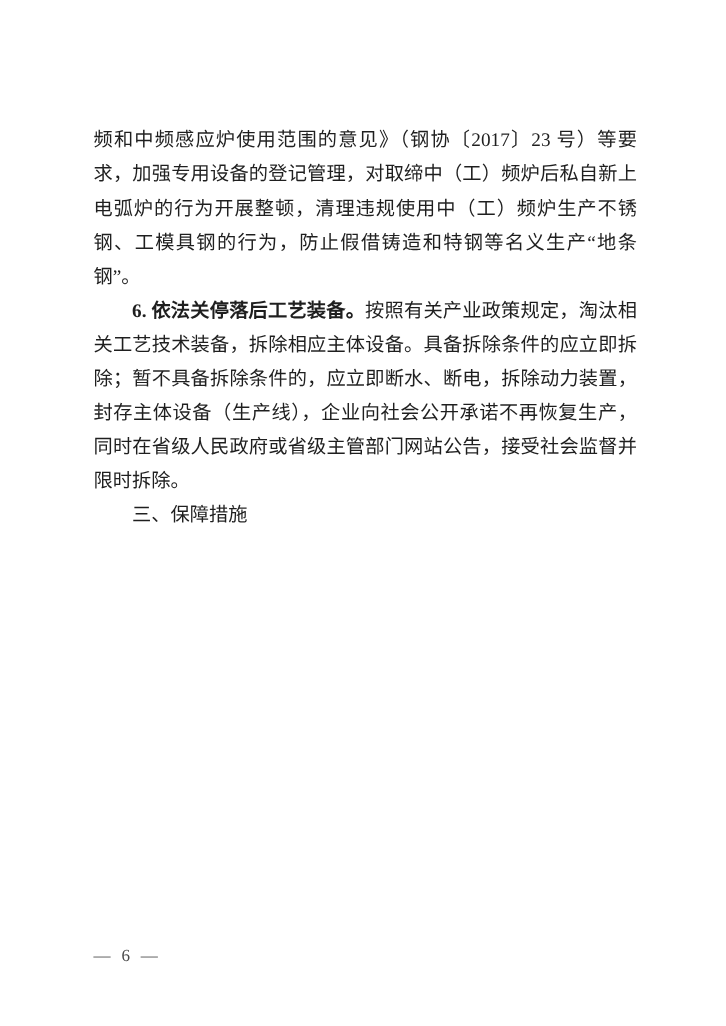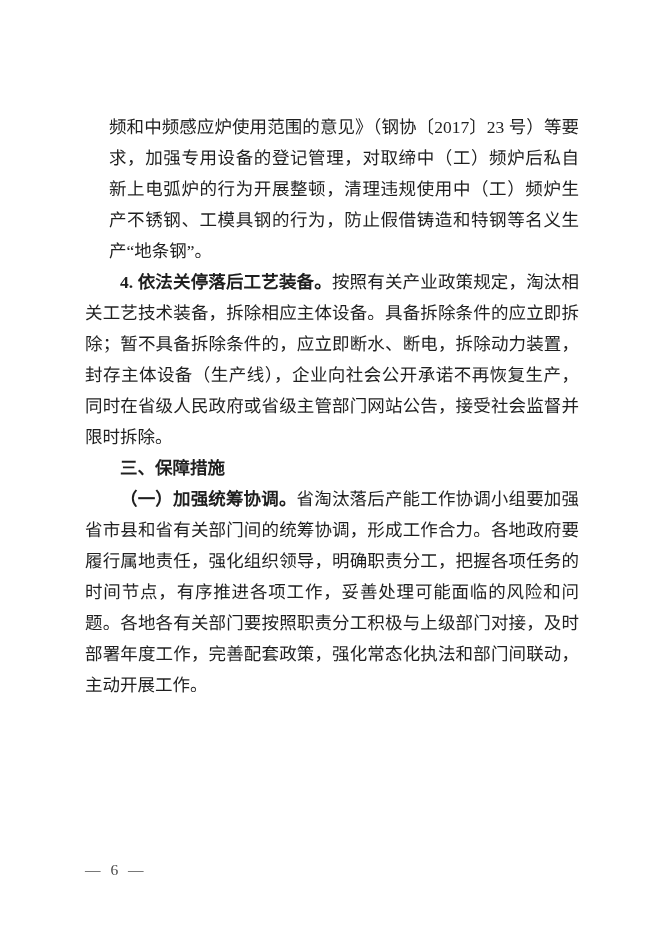--- a/index.html
+++ b/index.html
@@ -27,31 +27,30 @@
     text-justify: inter-character;
     text-align-last: left;
   }
   p.para {
     margin: 0;
     padding: 0;
     text-indent: 2em;
   }
   p.para.no-indent {
     text-indent: 0;
-    margin-left: 24px;
   }
   .lead {
     font-weight: bold;
   }
   .section-heading {
     margin: 0;
     padding: 0;
     text-indent: 2em;
     font-family: "Liberation Sans", "DejaVu Sans", sans-serif;
-    font-weight: bold;
+    font-weight: normal;
     font-size: 17.5px;
     line-height: 31px;
     text-align: center;
   }
   .footer-page-number {
     position: absolute;
     left: 85px;
     top: 860px;
     font-size: 15.5px;
     line-height: 20px;
@@ -61,23 +60,22 @@
   }
 </style>
 </head>
 <body>
 
 <div class="page">
   <div class="content">
 
     <p class="para no-indent"><span>频和中频感应炉使用范围的意见》（钢协〔2017〕23 号）等要求，加强专用设备的登记管理，对取缔中（工）频炉后私自新上电弧炉的行为开展整顿，清理违规使用中（工）频炉生产不锈钢、工模具钢的行为，防止假借铸造和特钢等名义生产“地条钢”。</span></p>
 
-    <p class="para"><span class="lead">4. 依法关停落后工艺装备。</span><span>按照有关产业政策规定，淘汰相关工艺技术装备，拆除相应主体设备。具备拆除条件的应立即拆除；暂不具备拆除条件的，应立即断水、断电，拆除动力装置，封存主体设备（生产线），企业向社会公开承诺不再恢复生产，同时在省级人民政府或省级主管部门网站公告，接受社会监督并限时拆除。</span></p>
+    <p class="para"><span class="lead">6. 依法关停落后工艺装备。</span><span>按照有关产业政策规定，淘汰相关工艺技术装备，拆除相应主体设备。具备拆除条件的应立即拆除；暂不具备拆除条件的，应立即断水、断电，拆除动力装置，封存主体设备（生产线），企业向社会公开承诺不再恢复生产，同时在省级人民政府或省级主管部门网站公告，接受社会监督并限时拆除。</span></p>
 
     <h3 class="section-heading">三、保障措施</h3>
 
-    <p class="para"><span class="lead">（一）加强统筹协调。</span><span>省淘汰落后产能工作协调小组要加强省市县和省有关部门间的统筹协调，形成工作合力。各地政府要履行属地责任，强化组织领导，明确职责分工，把握各项任务的时间节点，有序推进各项工作，妥善处理可能面临的风险和问题。各地各有关部门要按照职责分工积极与上级部门对接，及时部署年度工作，完善配套政策，强化常态化执法和部门间联动，主动开展工作。</span></p>
 
 
   </div>
 
   <div class="footer-page-number">— 6 —</div>
 </div>
 
 </body></html>

